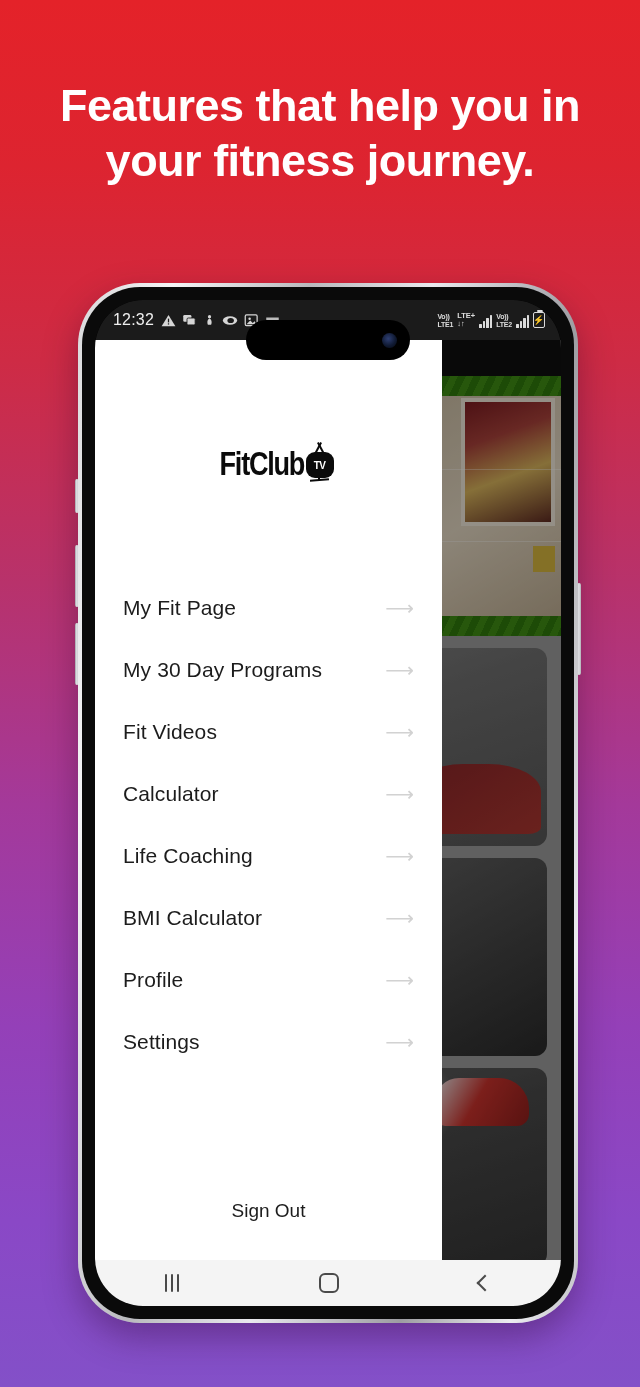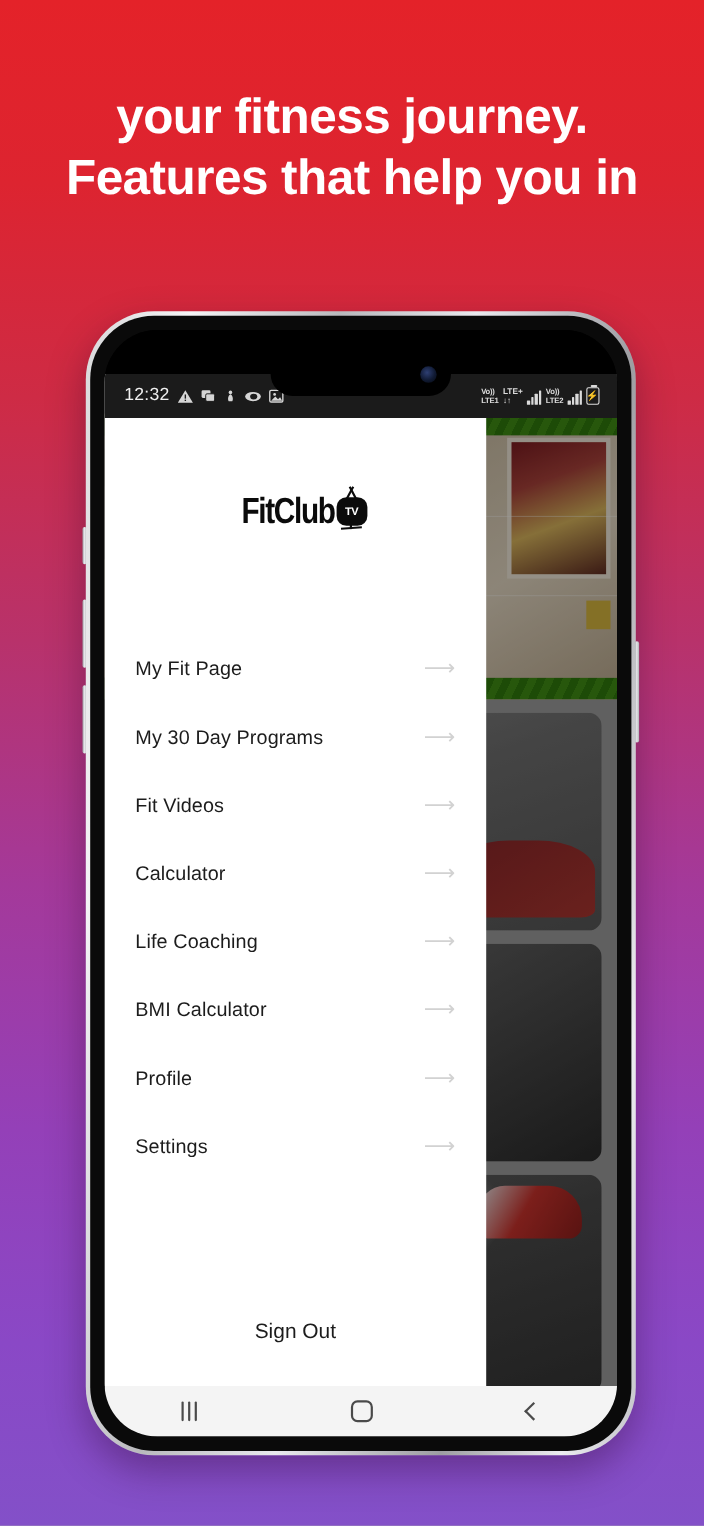--- a/index.html
+++ b/index.html
@@ -102,21 +102,20 @@
     position: absolute;
     top: 0; left: 0; right: 0;
     height: 40px;
     background: #1b1b1b;
     display: flex;
     align-items: center;
     padding: 0 16px 0 18px;
     color: #e6e6e6;
     font-size: 15px;
     z-index: 6;
-    margin-top: 40px;
   }
   .status-left { display: flex; align-items: center; gap: 7px; }
   .status-time { font-size: 16px; letter-spacing: 0.2px; color: #efefef; }
   .status-icons { display: flex; align-items: center; gap: 6px; opacity: .92; }
   .status-right {
     margin-left: auto;
     display: flex;
     align-items: flex-end;
     gap: 4px;
     opacity: .95;
@@ -397,21 +396,21 @@
     padding: 0 28px 0 28px;
   }
   .menu-item {
     height: 62px;
     display: flex;
     align-items: center;
     justify-content: space-between;
     cursor: pointer;
   }
   .menu-label {
-    font-size: 18px;
+    font-size: 21px;
     color: #1c1c1c;
     letter-spacing: 0.1px;
   }
   .menu-arrow {
     color: #d2d2d2;
     font-size: 20px;
     line-height: 1;
     display: flex;
     align-items: center;
   }
@@ -452,22 +451,22 @@
     width: 12px; height: 12px;
     border-left: 2px solid #4a4a4a;
     border-bottom: 2px solid #4a4a4a;
     transform: rotate(45deg);
   }
 </style>
 </head>
 <body>
 
 <div class="headline">
+  <span class="headline-line">Features that help you in</span>
   <span class="headline-line">your fitness journey.</span>
-  <span class="headline-line">Features that help you in</span>
 </div>
 
 <div class="phone-wrap">
   <div class="phone-shadow"></div>
 
   <div class="btn-side btn-silent"></div>
   <div class="btn-side btn-volup"></div>
   <div class="btn-side btn-voldn"></div>
   <div class="btn-side btn-power"></div>
 

